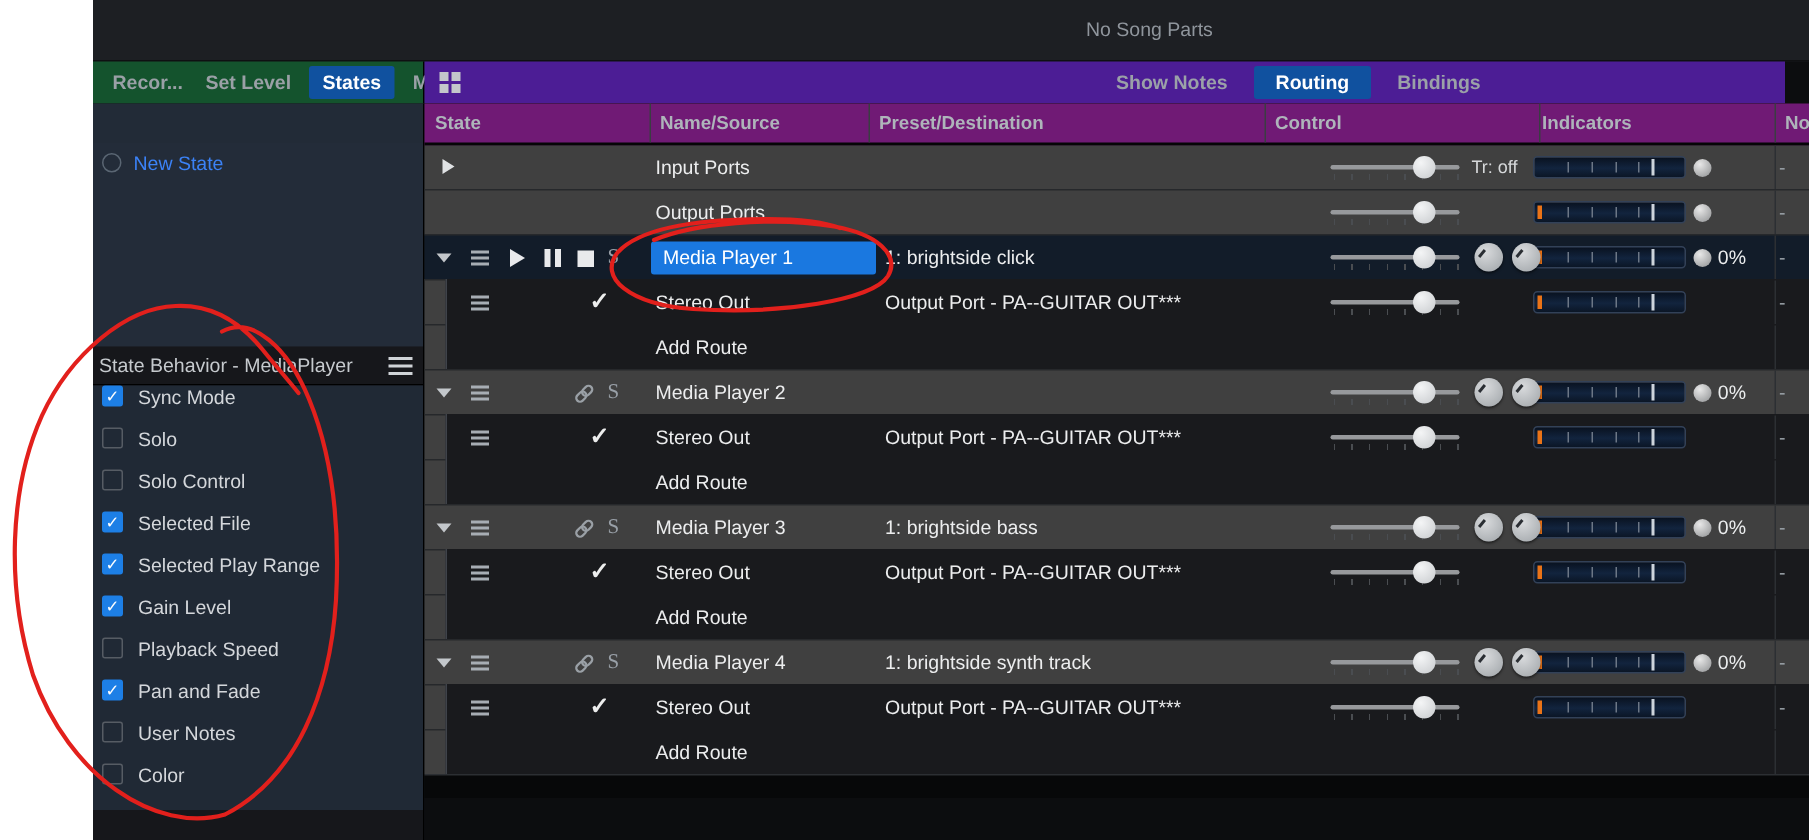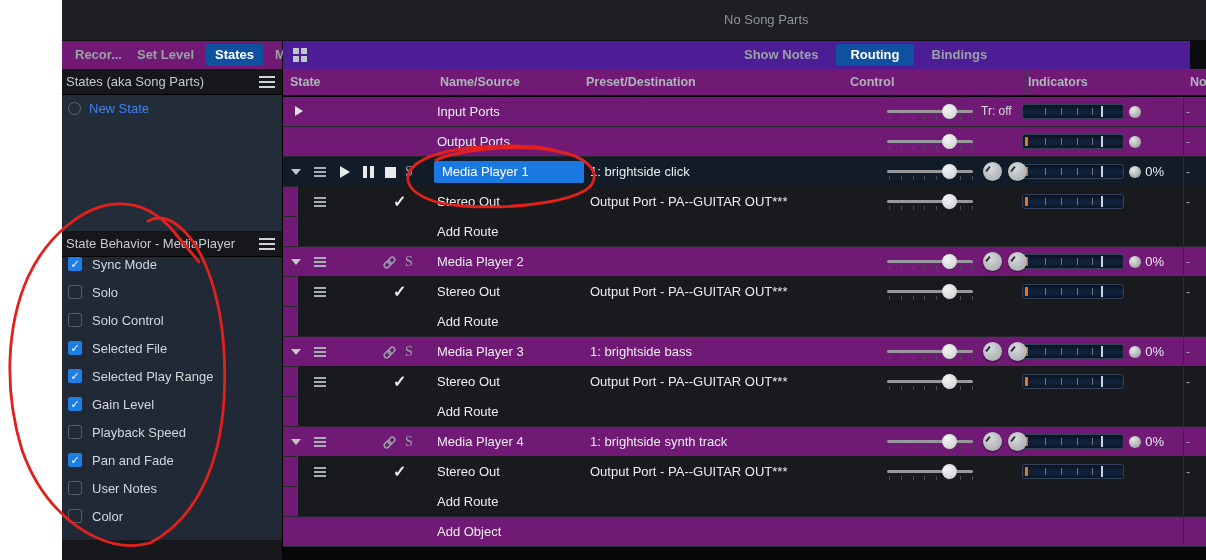--- a/index.html
+++ b/index.html
@@ -6,21 +6,21 @@
   .screen{position:relative;width:1206px;height:560px;background:#ffffff;overflow:hidden;
           font-family:"Liberation Sans",sans-serif;-webkit-font-smoothing:antialiased;}
   .app{position:absolute;left:62px;top:0;width:1144px;height:560px;background:#0c0d0f;}
 
   
   .titlebar{position:absolute;left:0;top:0;width:100%;height:41px;background:#1d1f23;border-bottom:1px solid #0f1012;box-sizing:border-box;}
   .titlebar .title{position:absolute;left:645px;top:12px;font-size:13px;color:#8f959c;margin-left:17px;}
 
   
   .subbar{position:absolute;left:0;top:41px;width:100%;height:28px;}
-  .side-tabs{position:absolute;left:0;top:0;width:221px;height:28px;background:#701a75;border-right:1px solid #000;
+  .side-tabs{position:absolute;left:0;top:0;width:221px;height:28px;background:#14532d;border-right:1px solid #000;
              display:flex;align-items:center;gap:9px;padding-left:10px;box-sizing:border-box;}
   .stab{font-size:13px;font-weight:bold;color:#9aa0a6;height:22px;line-height:22px;padding:0 3px;white-space:nowrap;cursor:default;}
   .stab.active{background:#10519f;color:#fff;border-radius:2px;padding:0 9px;}
   .main-toolbar{position:absolute;left:221px;top:0;right:16px;height:28px;background:#4c1d95;}
   .grid-icon{position:absolute;left:10px;top:7px;width:15px;height:14px;
              display:grid;grid-template-columns:6px 6px;grid-template-rows:6px 6px;gap:2px;}
   .grid-icon i{background:#c3c7cb;}
   .tbuttons{position:absolute;left:458px;top:3px;height:22px;display:flex;align-items:center;gap:15px;}
   .tbtn{font-size:13px;font-weight:bold;color:#9ba1a8;height:22px;line-height:22px;padding:0 3px;white-space:nowrap;}
   .tbtn.active{background:#10519f;color:#fff;border-radius:2px;padding:0 14px;}
@@ -44,21 +44,21 @@
         display:flex;align-items:center;justify-content:center;font-size:11px;color:#fff;}
   .cbox.on{border-color:#1d7fe6;background:#1d7fe6;}
   .opt .lab{font-size:13px;color:#d4d7db;}
 
   
   .main{position:absolute;left:221px;top:0;right:0;bottom:0;background:#0c0d0f;}
   .thead{position:absolute;left:0;right:0;top:0;height:26px;background:#701a75;border-bottom:2px solid #050506;box-sizing:content-box;}
   .thead .hlab{position:absolute;top:6px;font-size:12.5px;font-weight:bold;color:#aeb4ba;white-space:nowrap;}
   .thead .hdiv{position:absolute;top:0;bottom:0;width:1px;background:#3a3d42;}
   .tbody{position:absolute;left:0;right:0;top:28px;bottom:0;}
-  .trow{position:relative;height:30px;border-top:1px solid #26282b;box-sizing:border-box;background:#701a75;}
+  .trow{position:relative;height:30px;border-top:1px solid #26282b;box-sizing:border-box;background:#404040;}
   .trow:first-child{border-top:none;height:29px;}
   .trow.sel{background:#121c29;}
   .table-end{height:15px;background:#070809;border-top:1px solid #2c2f33;}
   .child-bg{position:absolute;left:14px;right:0;top:-1px;bottom:0;background:#191a1d;border-left:1px solid #3f434a;}
   .vline{position:absolute;left:900px;top:0;bottom:0;width:1px;background:#2c2f33;}
 
   
   .exp-c{position:absolute;left:12px;top:9px;width:0;height:0;border-left:8px solid #e0e2e4;border-top:5.5px solid transparent;border-bottom:5.5px solid transparent;}
   .exp-e{position:absolute;left:8px;top:12px;width:0;height:0;border-top:6px solid #c3c7cb;border-left:5.5px solid transparent;border-right:5.5px solid transparent;}
   .rmenu{position:absolute;left:31px;top:10px;width:12px;height:10px;display:flex;flex-direction:column;justify-content:space-between;}
@@ -126,28 +126,20 @@
             <div class="tbtn">Show Notes</div>
             <div class="tbtn active">Routing</div>
             <div class="tbtn">Bindings</div>
           </div>
       </div>
     </div>
 
     <div class="content">
 
       <div class="sidebar">
-        <div class="panel-header" style="top:0;">
-          <span class="ptitle">States (aka Song Parts)</span>
-          <span class="hamb">
-              <i></i>
-              <i></i>
-              <i></i>
-            </span>
-        </div>
         <div class="states-body"></div>
         <div class="newstate">
           <span class="radio"></span>
           <span class="lab">New State</span>
         </div>
         <div class="panel-header" style="top:162px;">
           <span class="ptitle">State Behavior - MediaPlayer</span>
           <span class="hamb">
               <i></i>
               <i></i>
@@ -494,24 +486,20 @@
                 <i class="mtick" style="left:69%"></i>
                 <i class="mtick w" style="left:78%"></i>
               </div>
               <div class="rnotes">-</div>
             </div>
             <div class="trow">
               <div class="child-bg"></div>
               <div class="vline"></div>
               <div class="rname">Add Route</div>
             </div>
-            <div class="trow">
-              <div class="vline"></div>
-              <div class="rname">Add Object</div>
-            </div>
             <div class="table-end"></div>
           </div>
       </div>
     </div>
   </div>
 
   <svg class="anno" viewBox="0 0 1206 560">
     <path id="annoBig" d="M 148 221 C 168 210, 192 232, 206 266 C 220 300, 227 345, 224 400 C 220 462, 198 518, 150 543 C 104 556, 46 518, 22 450 C 4 392, 6 326, 28 277 C 47 236, 84 205, 117 204 C 138 203, 158 212, 175 233 C 183 243, 191 252, 199 262" fill="none" stroke-width="2.8" stroke-linecap="round" stroke="#e2201c"></path>
     <path id="annoMP" d="M 436 160 C 462 149, 516 144, 556 151 C 585 156, 600 170, 592 184 C 582 200, 520 210, 462 206 C 420 203, 398 185, 412 168 C 428 151, 470 146, 512 146 C 536 146, 552 149, 560 152" fill="none" stroke-width="2.8" stroke-linecap="round" stroke="#e2201c"></path>
   </svg>

